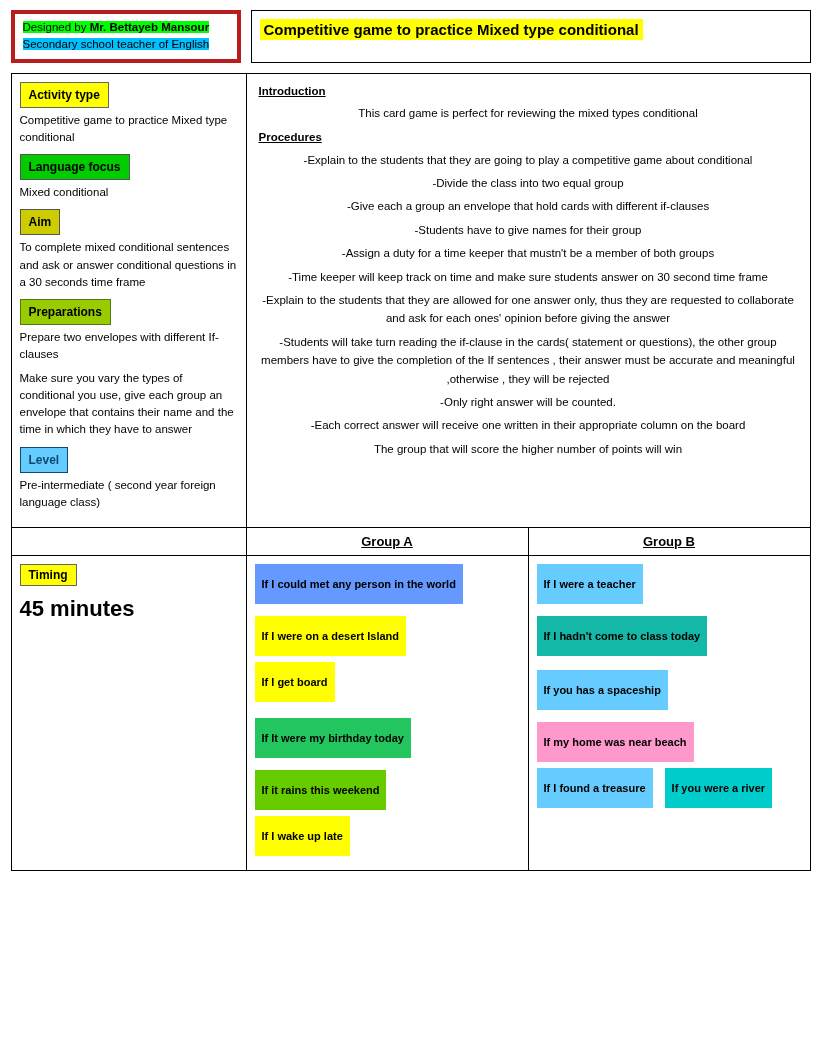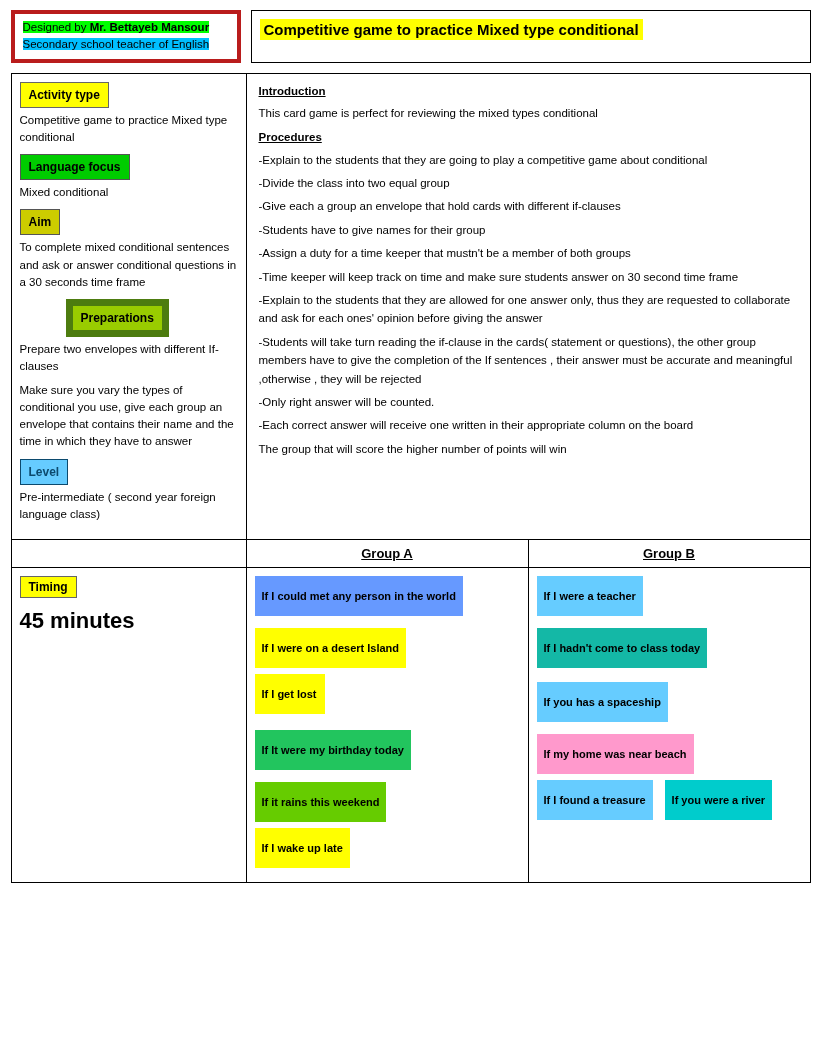--- a/index.html
+++ b/index.html
@@ -68,21 +68,21 @@
       display: inline-block;
       padding: 3px 8px;
       font-weight: bold;
       font-size: 12px;
       margin-bottom: 4px;
     }
     .badge-yellow { background: #ffff00; border: 1px solid #666; }
     .badge-green { background: #00cc00; color: #000; border: 1px solid #555; }
     .badge-olive { background: #cccc00; color: #000; border: 1px solid #555; }
     .badge-blue { background: #66ccff; color: #0c4a6e; border: 1px solid #0c4a6e; }
-    .badge-lime { background: #99cc00; color: #000; border: 7px solid #4d7c0f; margin-left: 46px; }
+    .badge-lime { background: #99cc00; color: #000; border: 1px solid #4d7c0f; }
     .section-gap { margin-bottom: 8px; }
     .section-text { margin-bottom: 6px; font-size: 11.5px; }
 
     
     .right-panel {
       flex: 1;
       padding: 8px 12px;
       font-size: 11.5px;
       line-height: 1.6;
     }
@@ -91,20 +91,21 @@
       text-decoration: underline;
       margin-bottom: 4px;
     }
     .proc-title {
       font-weight: bold;
       text-decoration: underline;
       margin: 6px 0 4px;
     }
     .procedure-item {
       margin-bottom: 5px;
+      text-align: center;
     }
 
     
     .bottom-section {
       border: 1px solid #000;
       border-top: none;
     }
     .groups-header {
       display: flex;
       border-bottom: 1px solid #000;
@@ -254,21 +255,21 @@
         <div class="label-badge badge-yellow">Timing</div>
         <div class="timing-value">45 minutes</div>
       </div>
 
       <div class="group-cards-area" id="group-a-area">
       <div class="cards-row">
             <div class="card" style="background: rgb(102, 153, 255);">If I could met any person in the world</div>
             <div class="card" style="background: rgb(255, 255, 0);">If I were on a desert Island</div>
           </div>
           <div class="cards-row">
-            <div class="card" style="background: rgb(255, 255, 0);">If I get lost</div>
+            <div class="card" style="background: rgb(255, 255, 0);">If I get board</div>
           </div>
           <div style="height: 10px;"></div>
           <div class="cards-row">
             <div class="card" style="background: #22c55e;">If It were my birthday today</div>
             <div class="card" style="background: rgb(102, 204, 0);">If it rains this weekend</div>
           </div>
           <div class="cards-row">
             <div class="card" style="background: rgb(255, 255, 0);">If I wake up late</div>
           </div>
         </div>

